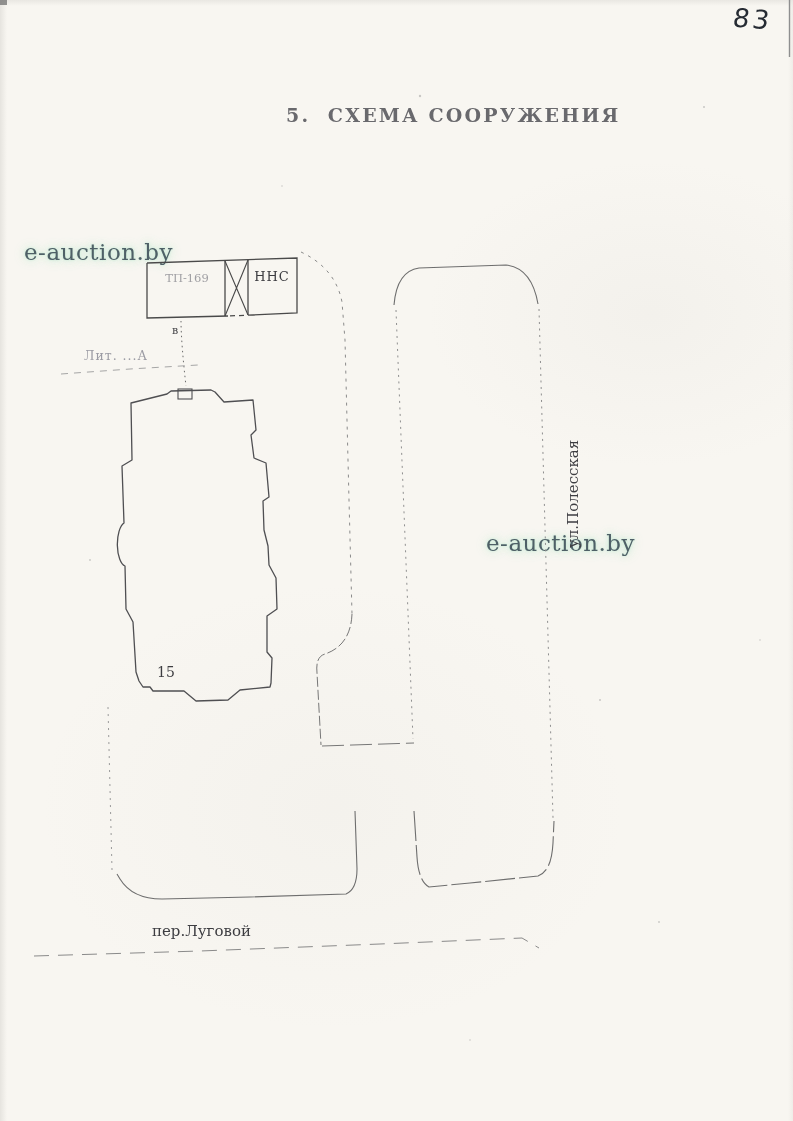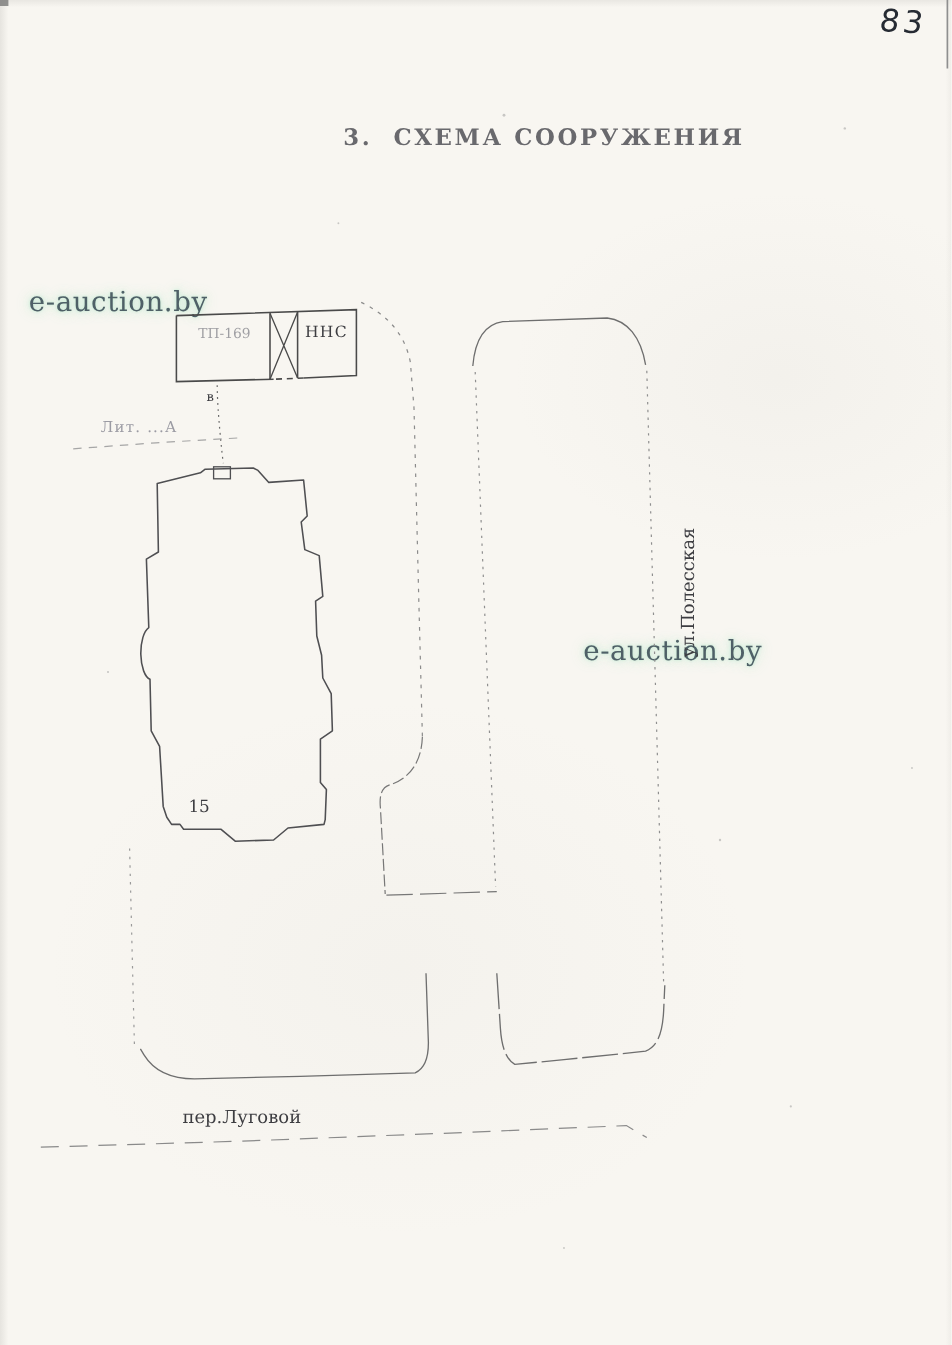--- a/index.html
+++ b/index.html
@@ -44,21 +44,21 @@
   .lbl-faded{fill:#9b9ba3;}
   .lbl-tp{fill:#8a8a90; opacity:.8;}
 </style>
 </head>
 <body>
 
 <div class="paper">
 
   <div class="page-number">83</div>
 
-  <div class="doc-title">3.  СХЕМА СООРУЖЕНИЯ</div>
+  <div class="doc-title">5.  СХЕМА СООРУЖЕНИЯ</div>
 
   <div class="watermark wm-1">e-auction.by</div>
   <div class="watermark wm-2">e-auction.by</div>
 
   <svg width="793" height="1121" viewBox="0 0 793 1121" style="position:absolute;left:0;top:0;">
 
     <rect x="0" y="0" width="7" height="5" fill="#6a6a6a" opacity=".7"></rect>
     <line x1="789.5" y1="0" x2="789.5" y2="57" stroke="#8f8f8f" stroke-width="1.4"></line>
 
     <g stroke="#4a4a4a" stroke-width="1.3" fill="none">

